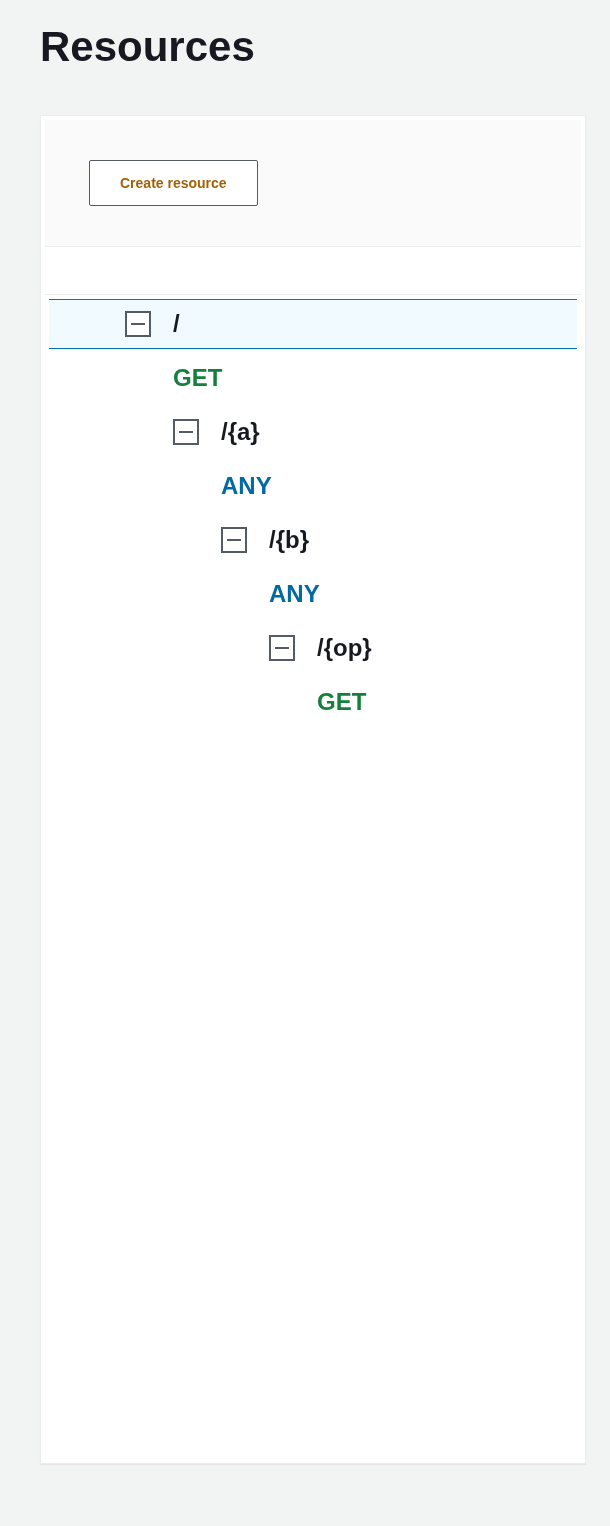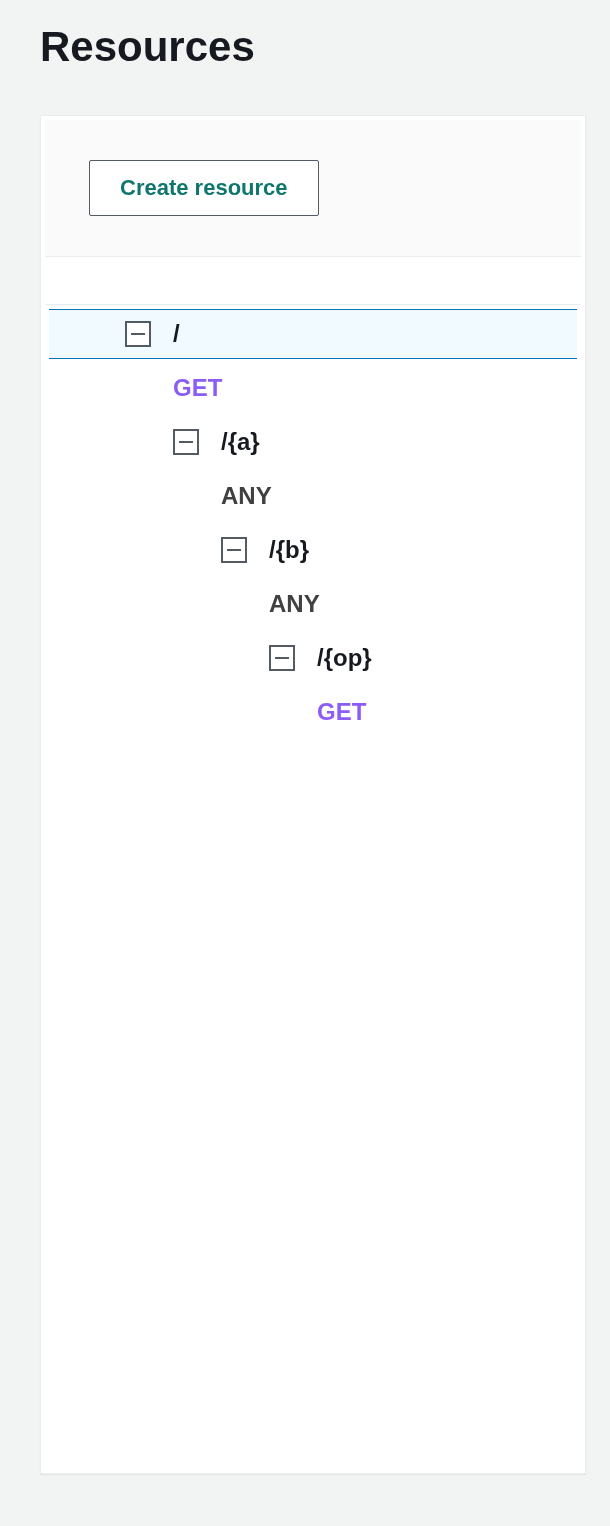--- a/index.html
+++ b/index.html
@@ -25,23 +25,23 @@
     border: 1px solid #eaeded;
     box-shadow: 0 1px 1px rgba(0,0,0,0.05);
   }
   .panel-header {
     background: #fafafa;
     border-bottom: 1px solid #eaeded;
     padding: 36px 40px;
   }
   .btn {
     display: inline-block;
-    font-size: 22px;
+    font-size: 14px;
     font-weight: 700;
-    color: #0f766e;
+    color: #a16207;
     background: #ffffff;
     border: 1px solid #545b64;
     border-radius: 2px;
     padding: 14px 30px;
     cursor: pointer;
     line-height: 1.2;
   }
   .spacer-row {
     height: 44px;
     background: #ffffff;
@@ -76,23 +76,23 @@
     margin-right: 18px;
     flex: 0 0 auto;
     background: #ffffff;
   }
   .toggle .bar {
     width: 14px;
     height: 2px;
     background: #545b64;
   }
   .label-path   { color: #16191f; }
-  .label-get    { color: #8b5cf6; }
+  .label-get    { color: #15803d; }
   .label-post   { color: #1d8102; }
-  .label-any    { color: #404040; }
+  .label-any    { color: #0369a1; }
 
   
   .lv0 { padding-left: 72px; }
   .lv1 { padding-left: 120px; }
   .lv2 { padding-left: 168px; }
   .lv3 { padding-left: 216px; }
   .lv4 { padding-left: 264px; }
 
   
   .resize-handle {

